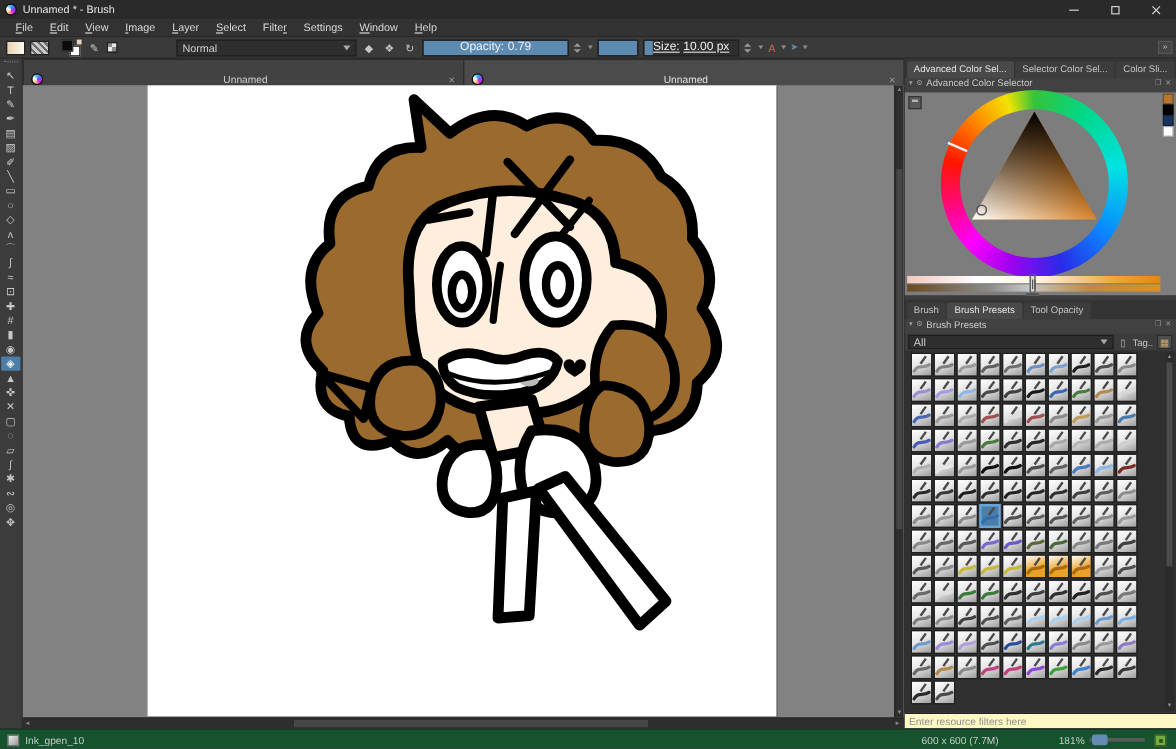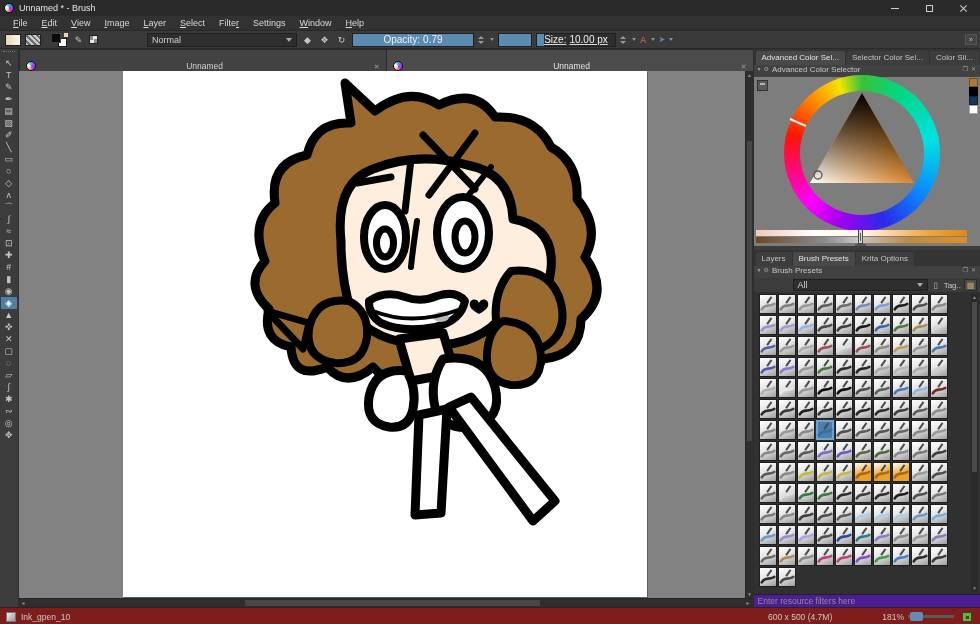--- a/index.html
+++ b/index.html
@@ -95,38 +95,38 @@
   .history .sw { width:9px; height:9px; border:1px solid rgba(0,0,0,.35); }
   .strip { position:absolute; left:2px; width:211px; height:6px; }
   .strip1 { top:153px; background:linear-gradient(90deg,#f2c8c0,#ffffff 28%,#fff3e0 52%,#f0a43c 82%,#e08818); }
   .strip2 { top:160px; background:linear-gradient(90deg,#6b4a20,#8a8a8a 32%,#c6c6c6 48%,#c08a40 72%,#e09020); }
   .strip-handle { position:absolute; left:104px; top:152px; width:5px; height:15px; background:#d8d8d8; border:1px solid #444; }
   .strip-handle::before { content:""; position:absolute; left:1px; top:3px; width:1px; height:8px; background:#555; box-shadow:2px 0 0 #555; }
   .strip-handle2 { position:absolute; left:101px; top:167px; width:11px; height:2px; background:#cfcfcf; border:1px solid #555; }
 
   .dock-sep { height:4px; background:#3c3c3c; }
   .filterrow { height:14px; display:flex; align-items:center; gap:3px; padding:0 3px; }
-  .dd-all { flex:1; height:12px;margin-left:36px; }
+  .dd-all { flex:1; height:12px; }
   .btn-bookmark { width:10px; color:#b8b8b8; font-size:8px; text-align:center; }
   .tag-label { color:#c8c8c8; font-size:8px; }
   .btn-gridview { width:13px; height:12px; background:#4d4d4d; border:1px solid #2a2a2a; color:#c9a96a; font-size:8px; line-height:11px; text-align:center; }
 
   .brushgrid-wrap { flex:1; background:#303030; position:relative; padding:2px 0 0 5px; }
   .brushgrid { display:grid; grid-template-columns:repeat(10,18px); grid-auto-rows:20px; gap:1px; width:189px; }
   .bcell { background:linear-gradient(155deg,#ffffff 0%,#e6e6e6 45%,#9c9c9c 100%); border:1px solid #1e1e1e; position:relative; }
   .bcell svg { position:absolute; inset:0; width:100%; height:100%; }
   .bcell.sel { outline:2px solid #6ba4d8; outline-offset:-2px; }
   .grid-scroll { position:absolute; right:2px; top:2px; bottom:2px; width:7px; background:#2a2a2a; }
   .grid-scroll .ar { width:7px; height:7px; color:#8a8a8a; font-size:5px; line-height:7px; text-align:center; }
   .grid-scroll .ar.b { position:absolute; bottom:0; }
   .grid-scroll .thumb { position:absolute; left:1px; right:1px; top:8px; height:170px; background:#4a4a4a; }
-  .resourcefilter { height:13px; background:#4c1d95; border-top:1px solid #222; color:#8f8f8f; font-size:8.5px; line-height:12px; padding-left:4px; }
+  .resourcefilter { height:13px; background:#fef9c3; border-top:1px solid #222; color:#8f8f8f; font-size:8.5px; line-height:12px; padding-left:4px; }
 
   
-  .statusbar { position:absolute; bottom:0; left:0; right:0; height:17px; background:#7f1d1d; border-top:1px solid #262626; }
+  .statusbar { position:absolute; bottom:0; left:0; right:0; height:17px; background:#14532d; border-top:1px solid #262626; }
   .sb { position:absolute; top:0; height:17px; display:flex; align-items:center; gap:5px; font-size:8.5px; color:#c9c9c9; }
   .sb-left { left:6px; }
   .preset-ic { width:10px; height:10px; border:1px solid #777; background:linear-gradient(135deg,#eee,#999); }
   .sb-center { left:288px; gap:8px; }
   .sb-docsize { left:768px; }
   .sb-zoom { right:76px; }
   .zoom-slider { position:absolute; right:26px; top:7px; width:46px; height:3px; background:#5a5a5a; }
   .zoom-slider .th { position:absolute; left:2px; top:-3px; width:13px; height:9px; background:#628cb3; border-radius:2px; }
   .zoom-fit { position:absolute; right:8px; top:4px; width:10px; height:10px; background:#6fae3d; border:1px solid #2f4a1a; }
   .zoom-fit::before { content:""; position:absolute; left:3px; top:3px; width:3px; height:3px; background:#2f4a1a; }
@@ -361,23 +361,23 @@
           <div class="sw" style="background: rgb(255, 255, 255);"></div>
         </div>
       <div class="strip strip1"></div>
       <div class="strip strip2"></div>
       <div class="strip-handle"></div>
       <div class="strip-handle2"></div>
     </div>
 
     <div class="dock-sep"></div>
     <div class="docktabs">
-        <div class="docktab">Layers</div>
+        <div class="docktab">Brush</div>
         <div class="docktab active">Brush Presets</div>
-        <div class="docktab">Krita Options</div>
+        <div class="docktab">Tool Opacity</div>
       </div>
     <div class="dockheader">
       <span class="mi">▾</span>
       <span class="mi">⚙</span>
       <span class="ttl">Brush Presets</span>
       <span class="mi">❐</span>
       <span class="mi">✕</span>
     </div>
     <div class="filterrow">
       <div class="dd dd-all">
@@ -1192,21 +1192,21 @@
     <div class="resourcefilter">Enter resource filters here</div>
   </div>
 </div>
 
 <div class="statusbar">
   <div class="sb sb-left">
     <span class="preset-ic"></span>
     <span>Ink_gpen_10</span>
   </div>
   <div class="sb sb-docsize">
-    <span>600 x 500 (4.7M)</span>
+    <span>600 x 600 (7.7M)</span>
   </div>
   <div class="sb sb-zoom">
     <span>181%</span>
   </div>
   <div class="zoom-slider">
       <div class="th"></div>
     </div>
   <div class="zoom-fit"></div>
 </div>
 

